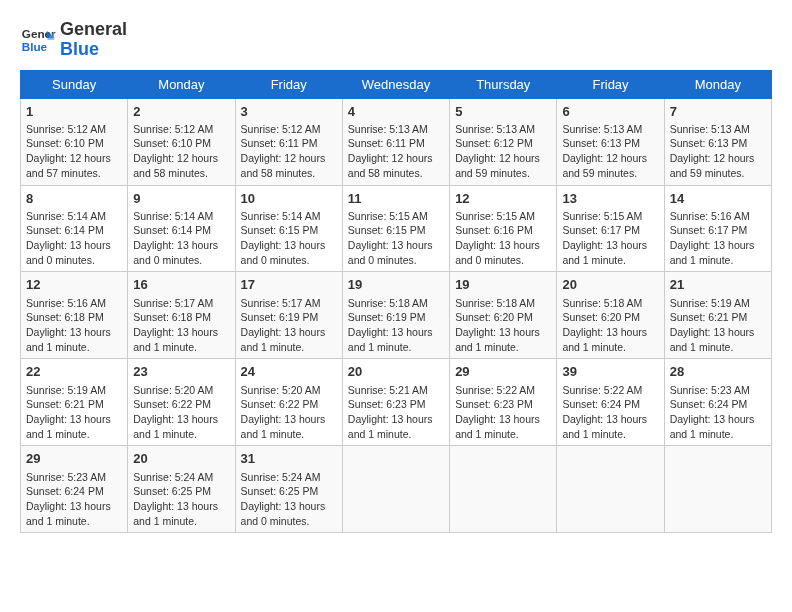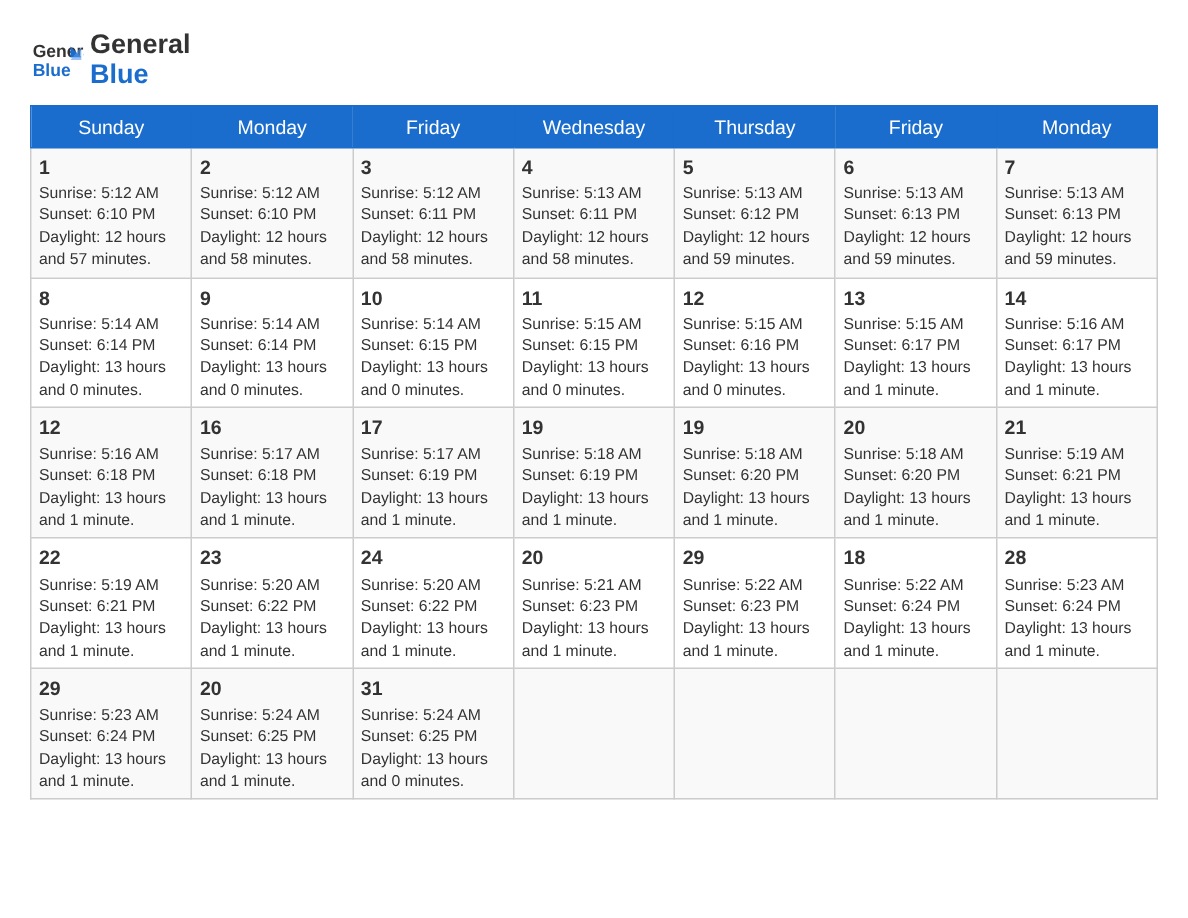--- a/index.html
+++ b/index.html
@@ -147,21 +147,21 @@
         <td><span class="day-num">19</span>Sunrise: 5:18 AM<br>Sunset: 6:20 PM<br>Daylight: 13 hours<br>and 1 minute.<br></td>
         <td><span class="day-num">20</span>Sunrise: 5:18 AM<br>Sunset: 6:20 PM<br>Daylight: 13 hours<br>and 1 minute.<br></td>
         <td><span class="day-num">21</span>Sunrise: 5:19 AM<br>Sunset: 6:21 PM<br>Daylight: 13 hours<br>and 1 minute.<br></td>
       </tr>
       <tr>
         <td><span class="day-num">22</span>Sunrise: 5:19 AM<br>Sunset: 6:21 PM<br>Daylight: 13 hours<br>and 1 minute.<br></td>
         <td><span class="day-num">23</span>Sunrise: 5:20 AM<br>Sunset: 6:22 PM<br>Daylight: 13 hours<br>and 1 minute.<br></td>
         <td><span class="day-num">24</span>Sunrise: 5:20 AM<br>Sunset: 6:22 PM<br>Daylight: 13 hours<br>and 1 minute.<br></td>
         <td><span class="day-num">20</span>Sunrise: 5:21 AM<br>Sunset: 6:23 PM<br>Daylight: 13 hours<br>and 1 minute.<br></td>
         <td><span class="day-num">29</span>Sunrise: 5:22 AM<br>Sunset: 6:23 PM<br>Daylight: 13 hours<br>and 1 minute.<br></td>
-        <td><span class="day-num">18</span>Sunrise: 5:22 AM<br>Sunset: 6:24 PM<br>Daylight: 13 hours<br>and 1 minute.<br></td>
+        <td><span class="day-num">39</span>Sunrise: 5:22 AM<br>Sunset: 6:24 PM<br>Daylight: 13 hours<br>and 1 minute.<br></td>
         <td><span class="day-num">28</span>Sunrise: 5:23 AM<br>Sunset: 6:24 PM<br>Daylight: 13 hours<br>and 1 minute.<br></td>
       </tr>
       <tr>
         <td><span class="day-num">29</span>Sunrise: 5:23 AM<br>Sunset: 6:24 PM<br>Daylight: 13 hours<br>and 1 minute.<br></td>
         <td><span class="day-num">20</span>Sunrise: 5:24 AM<br>Sunset: 6:25 PM<br>Daylight: 13 hours<br>and 1 minute.<br></td>
         <td><span class="day-num">31</span>Sunrise: 5:24 AM<br>Sunset: 6:25 PM<br>Daylight: 13 hours<br>and 0 minutes.<br></td>
         <td class="empty-cell"></td>
         <td class="empty-cell"></td>
         <td class="empty-cell"></td>
         <td class="empty-cell"></td>

